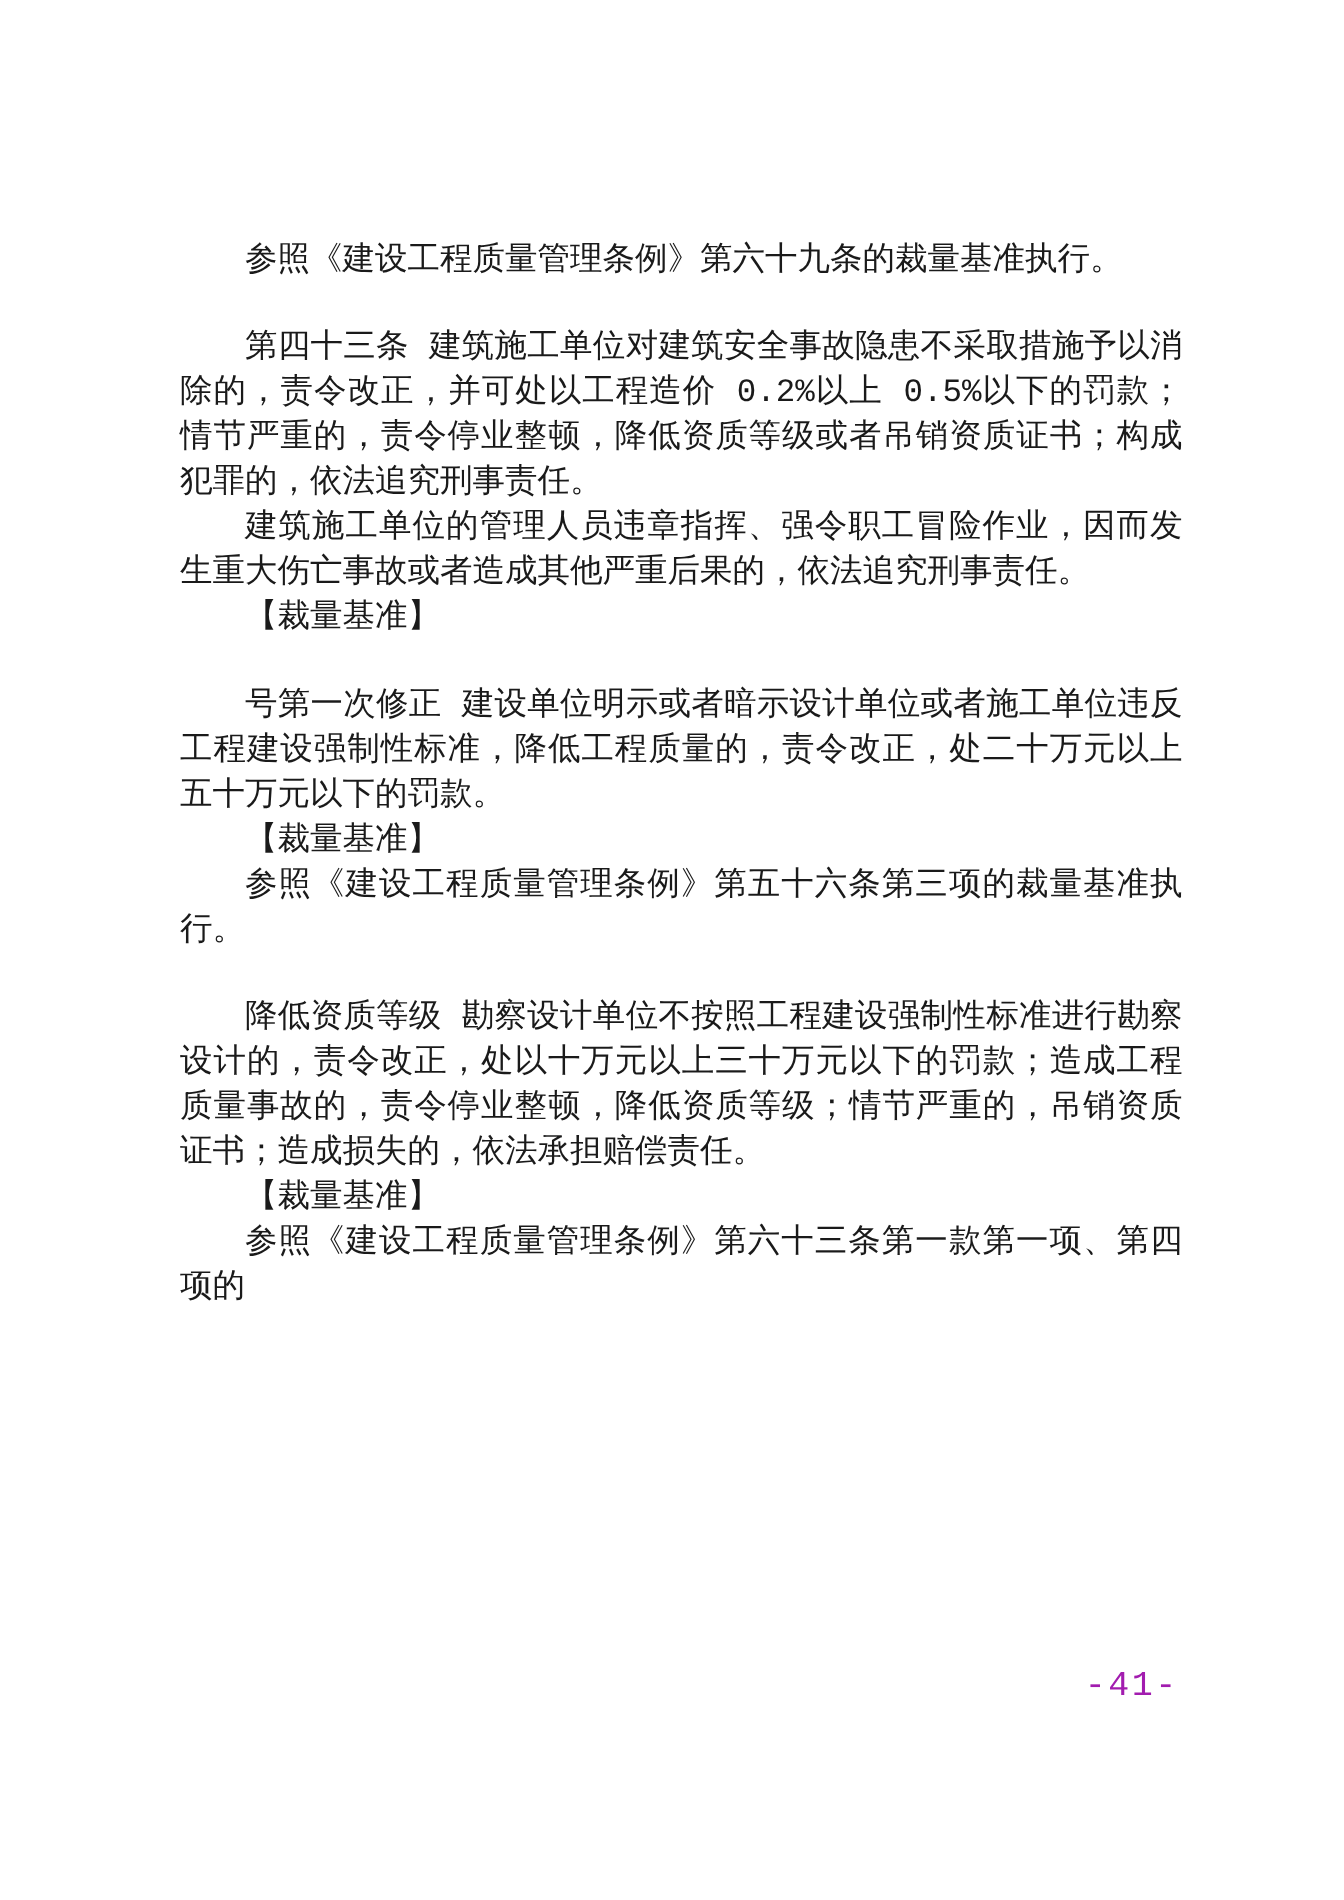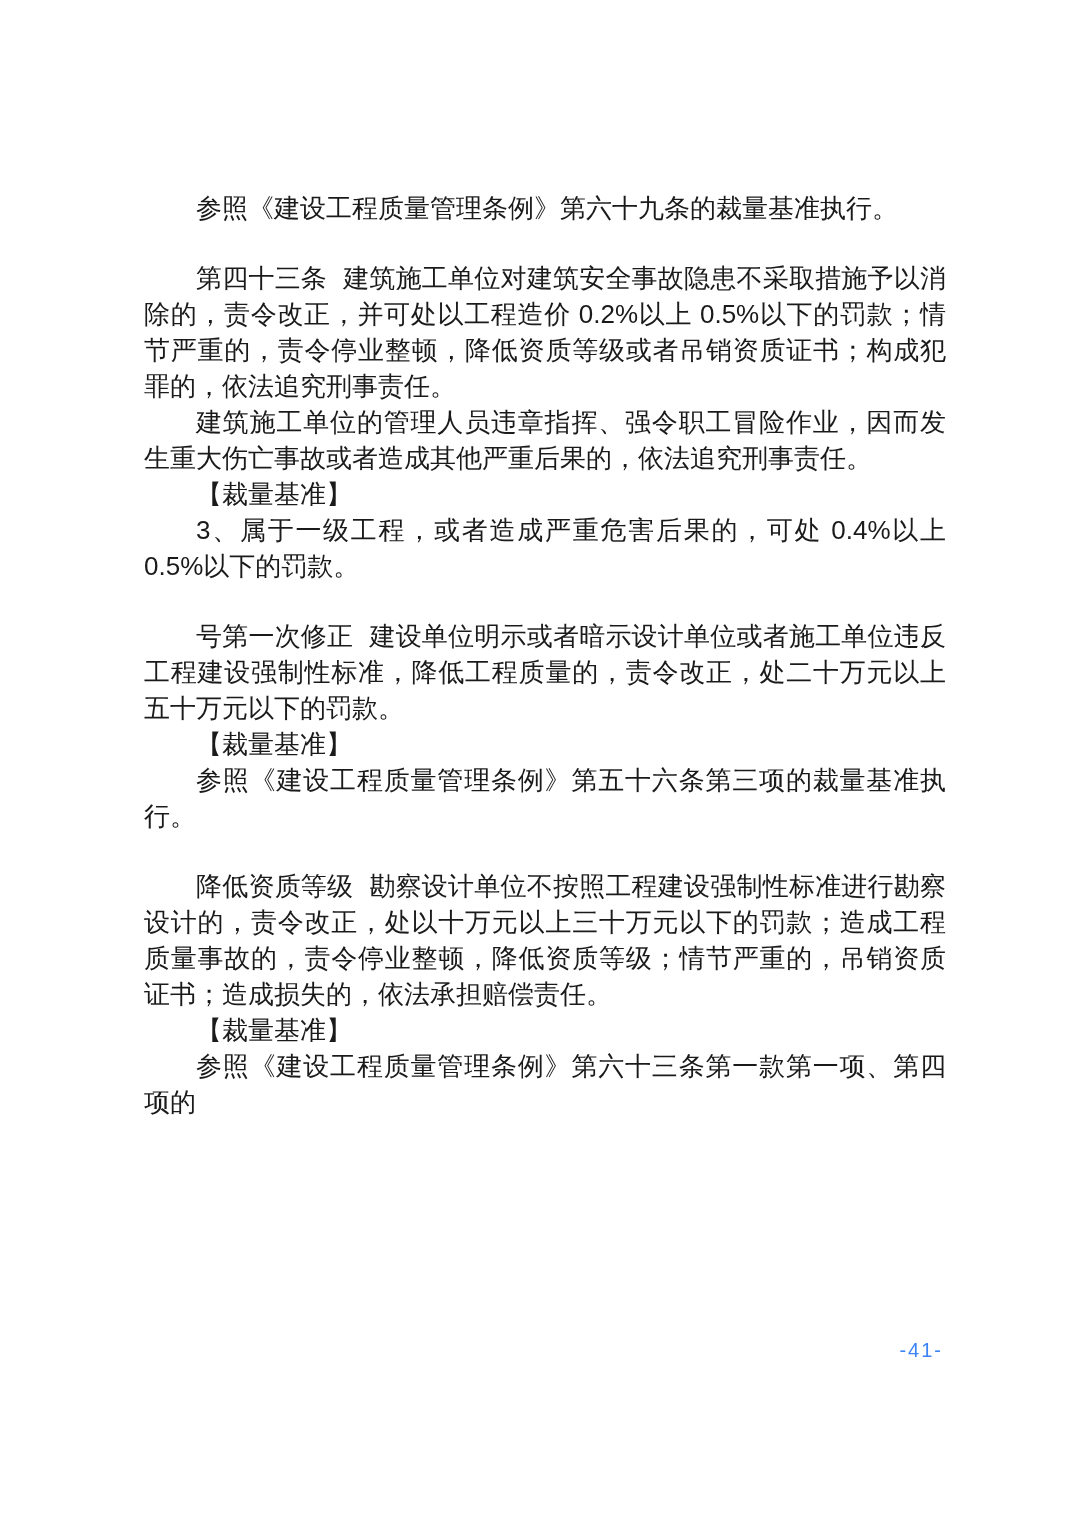--- a/index.html
+++ b/index.html
@@ -6,21 +6,21 @@
     margin: 0;
     padding: 0;
     background: #ffffff;
   }
   .page {
     position: relative;
     width: 1075px;
     height: 1520px;
     background: #ffffff;
     overflow: hidden;
-    font-family: Liberation Sans, sans-serif;
+    font-family: Liberation Mono, monospace;
     color: #1a1a1a;
   }
   .content {
     position: absolute;
     left: 144px;
     top: 190px;
     width: 802px;
     font-size: 26px;
     line-height: 36px;
     text-align: justify;
@@ -32,24 +32,24 @@
   p.gap-before {
     margin-top: 34px;
   }
   .article-label {
     padding-right: 0.62em;
   }
   .page-number {
     position: absolute;
     top: 1336px;
     right: 132px;
-    font-size: 20px;
+    font-size: 28px;
     line-height: 28px;
     letter-spacing: 2px;
-    color: #3b82f6;
+    color: #a21caf;
   }
 </style>
 </head>
 <body>
 
 <div class="page">
 
   <div class="content">
 
     <p class="para">
@@ -63,23 +63,20 @@
     <p class="para">
       <span>建筑施工单位的管理人员违章指挥、强令职工冒险作业，因而发生重大伤亡事故或者造成其他严重后果的，依法追究刑事责任。</span>
     </p>
 
     <p class="para">
       <span>【裁量基准】</span>
     </p>
 
 
 
-    <p class="para">
-      <span>3、属于一级工程，或者造成严重危害后果的，可处 0.4%以上 0.5%以下的罚款。</span>
-    </p>
 
 
     <p class="para gap-before">
       <span class="article-label">号第一次修正</span><span>建设单位明示或者暗示设计单位或者施工单位违反工程建设强制性标准，降低工程质量的，责令改正，处二十万元以上五十万元以下的罚款。</span>
     </p>
 
     <p class="para">
       <span>【裁量基准】</span>
     </p>
 

